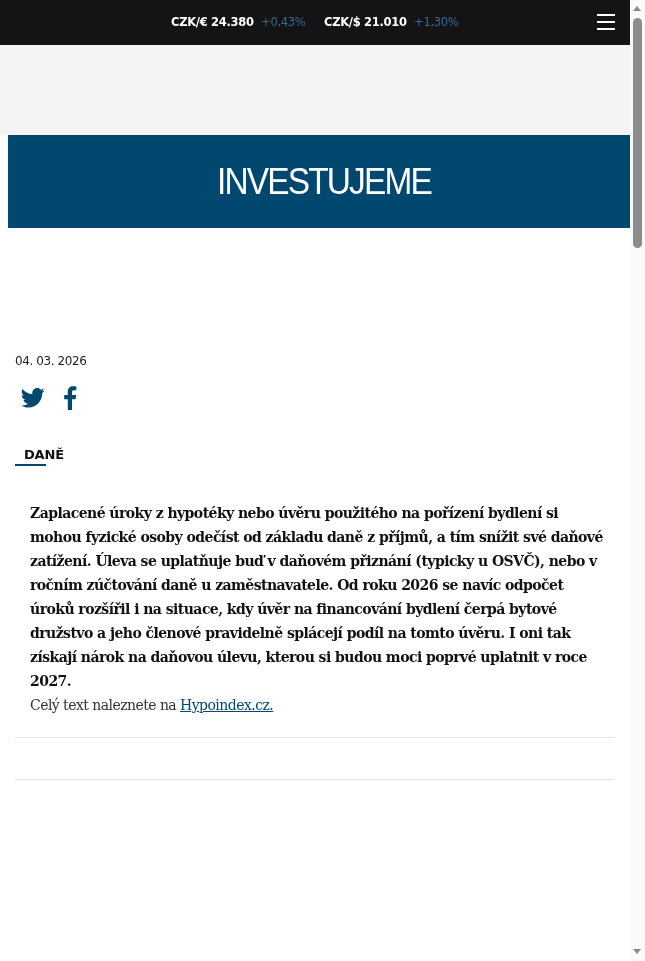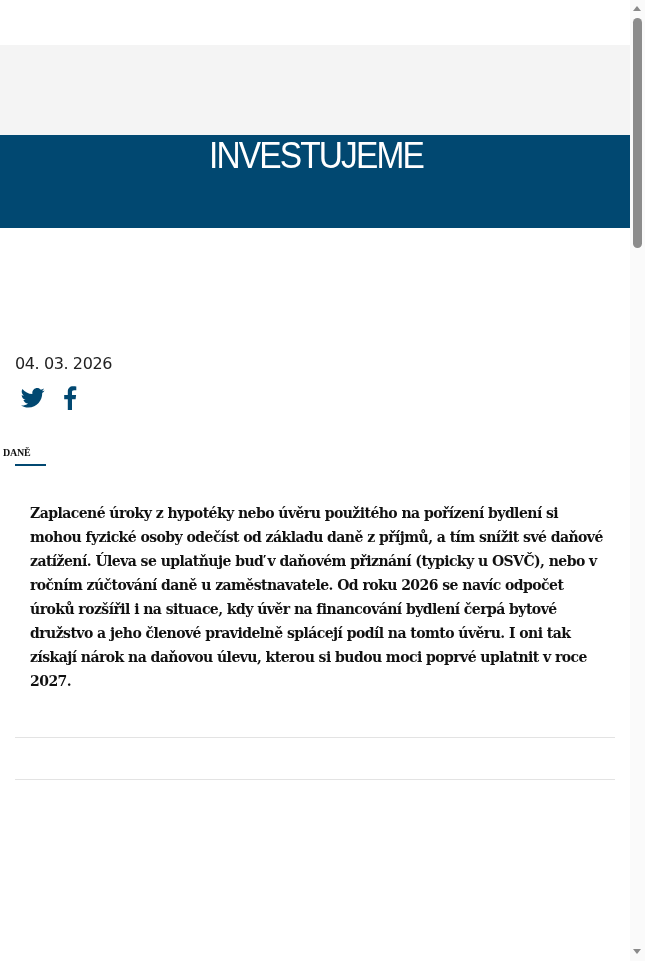--- a/index.html
+++ b/index.html
@@ -18,30 +18,30 @@
   .menu-btn { position: absolute; left: 596px; top: 13px; width: 20px; height: 18px; cursor: pointer; }
   .menu-btn span { position: absolute; left: 1px; width: 18px; height: 2px; background: #fff; }
   .menu-btn span:nth-child(1) { top: 1px; }
   .menu-btn span:nth-child(2) { top: 8px; }
   .menu-btn span:nth-child(3) { top: 15px; }
 
   
   .ad-space { position: absolute; left: 0; top: 45px; width: 630px; height: 90px; background: #f4f4f4; }
 
   
-  .banner { position: absolute; left: 0; top: 135px; width: 630px; height: 93px; background: #014871; display: flex; justify-content: center; }
+  .banner { position: absolute; left: 8px; top: 135px; width: 630px; height: 93px; background: #014871; display: flex; align-items: center; justify-content: center; }
   .brand { color: #ffffff; font-family: "Liberation Sans", sans-serif; font-size: 36px; letter-spacing: -2px; transform: scaleX(0.93); font-weight: normal; padding-left: 2px; }
 
   
   .title { position: absolute; left: 15px; top: 266px; width: 600px; font-family: "DejaVu Sans", sans-serif; font-size: 20.5px; line-height: 34px; color: #161616; letter-spacing: -0.5px; }
-  .date { position: absolute; left: 15px; top: 354px; font-size: 16px; color: #222; letter-spacing: -0.4px; }
+  .date { position: absolute; left: 15px; top: 354px; font-size: 12px; color: #222; letter-spacing: -0.4px; }
   .share { position: absolute; top: 385px; height: 26px; cursor: pointer; }
   .share-tw { left: 21px; width: 24px; }
   .share-fb { left: 63px; width: 16px; }
-  .tag { position: absolute; left: 3px; top: 447px; font-size: 10px; font-weight: bold; color: #111; letter-spacing: -0.2px; cursor: pointer; font-family: Liberation Serif, serif; }
+  .tag { position: absolute; left: 24px; top: 447px; font-size: 13px; font-weight: bold; color: #111; letter-spacing: -0.2px; cursor: pointer; }
   .tag-underline { position: absolute; left: 15px; top: 464px; width: 31px; height: 2px; background: #014871; }
 
   .body { position: absolute; left: 30px; top: 501px; width: 580px; font-family: "DejaVu Serif", serif; font-size: 14px; line-height: 24px; color: #111; letter-spacing: -0.55px; }
   .lead { font-weight: bold; }
   .source { font-weight: normal; color: #333; }
   .source a { color: #014871; text-decoration: underline; }
 
   .divider { position: absolute; left: 15px; width: 600px; height: 1px; background: #e3e3e3; }
   .div1 { top: 737px; }
   .div2 { top: 779px; }
@@ -50,20 +50,35 @@
   .scrollbar { position: absolute; left: 630px; top: 0; width: 15px; height: 961px; background: #fafafa; }
   .sb-up { position: absolute; left: 3px; top: 6px; width: 0; height: 0; border-left: 4.5px solid transparent; border-right: 4.5px solid transparent; border-bottom: 5px solid #8a8a8a; }
   .sb-down { position: absolute; left: 3px; top: 949px; width: 0; height: 0; border-left: 4.5px solid transparent; border-right: 4.5px solid transparent; border-top: 5px solid #8a8a8a; }
   .sb-thumb { position: absolute; left: 3px; top: 18px; width: 9px; height: 230px; background: #8c8c8c; border-radius: 5px; }
 </style>
 </head>
 <body>
 
 <div class="page">
 
+  <header class="topbar">
+    <div class="rate rate-eur">
+      <span class="pair">CZK/€ 24.380</span>
+      <span class="chg">+0,43%</span>
+    </div>
+    <div class="rate rate-usd">
+      <span class="pair">CZK/$ 21.010</span>
+      <span class="chg">+1,30%</span>
+    </div>
+    <div class="menu-btn">
+      <span></span>
+        <span></span>
+        <span></span>
+    </div>
+  </header>
 
   <div class="ad-space"></div>
 
   <div class="banner">
     <div class="brand">INVESTUJEME</div>
   </div>
 
 
   <div class="date">04. 03. 2026</div>
 
@@ -76,20 +91,21 @@
     <svg width="14" height="24" viewBox="0 0 14 24" style="margin-top:1px">
       <path fill="#014871" d="M9 24V13.2h3.6l.5-4.2H9V6.3c0-1.2.3-2 2.1-2h2.2V.5C12.9.4 11.6.3 10.1.3 6.9.3 4.8 2.2 4.8 5.8V9H1.2v4.2h3.6V24H9z"></path>
     </svg>
   </div>
 
   <div class="tag">DANĚ</div>
   <div class="tag-underline"></div>
 
   <div class="body">
     <p class="lead">Zaplacené úroky z hypotéky nebo úvěru použitého na pořízení bydlení si mohou fyzické osoby odečíst od základu daně z příjmů, a tím snížit své daňové zatížení. Úleva se uplatňuje buď v daňovém přiznání (typicky u OSVČ), nebo v ročním zúčtování daně u zaměstnavatele. Od roku 2026 se navíc odpočet úroků rozšířil i na situace, kdy úvěr na financování bydlení čerpá bytové družstvo a jeho členové pravidelně splácejí podíl na tomto úvěru. I oni tak získají nárok na daňovou úlevu, kterou si budou moci poprvé uplatnit v roce 2027.</p>
+    <p class="source"><span>Celý text naleznete na </span><a>Hypoindex.cz.</a></p>
   </div>
 
   <div class="divider div1"></div>
   <div class="divider div2"></div>
 </div>
 
 <div class="scrollbar">
   <div class="sb-up"></div>
   <div class="sb-thumb"></div>
   <div class="sb-down"></div>

